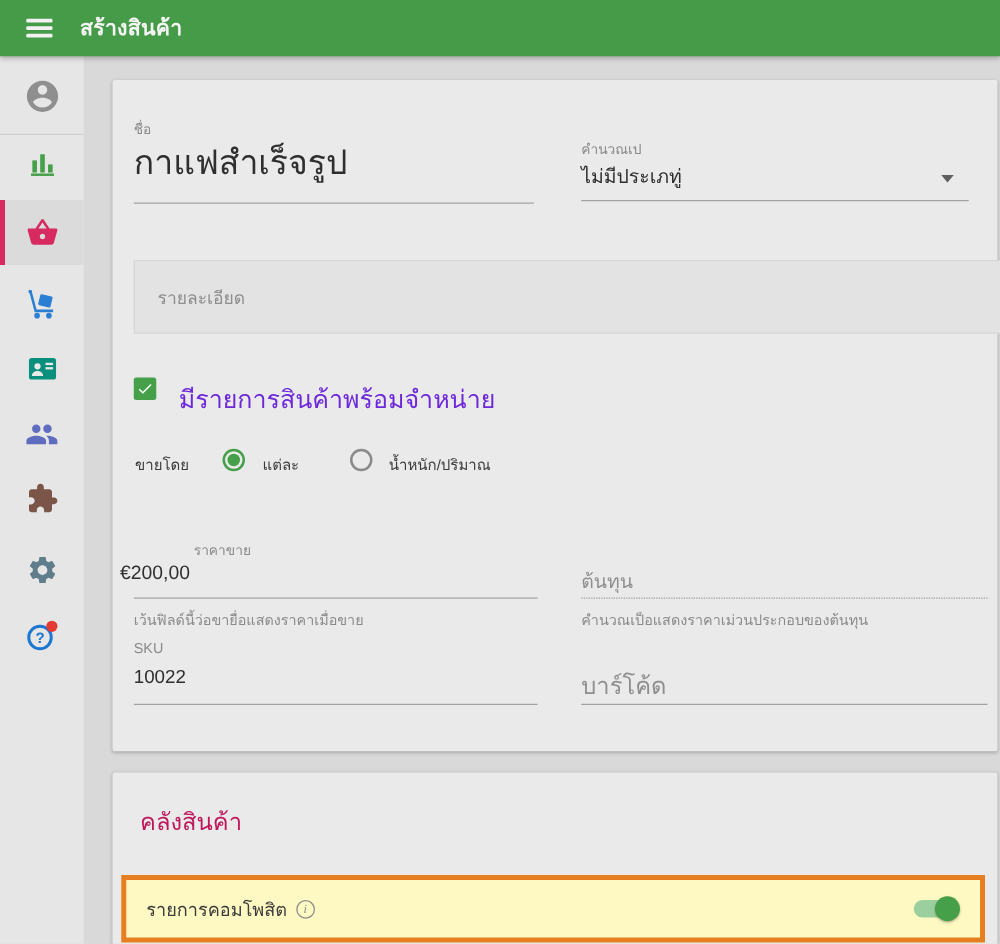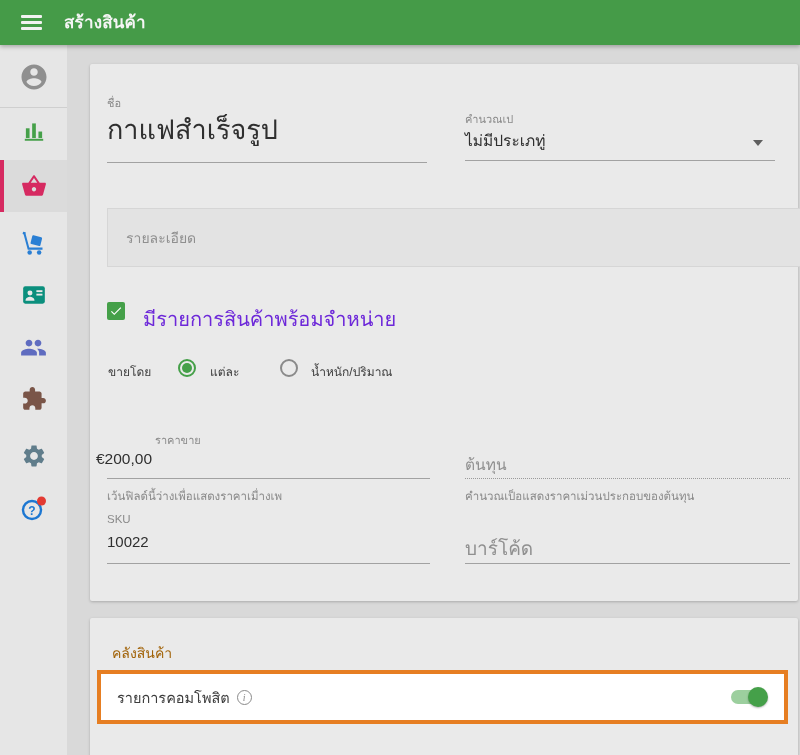--- a/index.html
+++ b/index.html
@@ -48,22 +48,22 @@
   .checkbox { position:absolute; left:17px; top:238px; width:18px; height:18px; background:#45a049;
               border-radius:2px; display:flex; align-items:center; justify-content:center; cursor:pointer; }
   .check-label { position:absolute; left:53px; top:239px; font-size:20px; color:#6d28d9; }
 
   .radio-row-label { position:absolute; left:18px; top:298px; font-size:12px; color:#3c3c3c; }
   .radio { position:absolute; top:295px; width:18px; height:18px; border-radius:50%; cursor:pointer; }
   .radio.sel { border:2px solid #45a049; }
   .radio.sel::after { content:""; position:absolute; left:2px; top:2px; width:10px; height:10px; border-radius:50%; background:#45a049; }
   .radio.unsel { border:2px solid #8a8a8a; }
 
-  .card2-title { position:absolute; left:22px; top:24px; font-size:14px; color:#a16207; }
-  .hl-row { position:absolute; left:7px; top:52px; width:691px; height:54px; background:#ffffff;
+  .card2-title { position:absolute; left:22px; top:24px; font-size:19px; color:#be185d; }
+  .hl-row { position:absolute; left:7px; top:82px; width:691px; height:54px; background:#fef9c3;
             border:4px solid #e67e22; display:flex; align-items:center; padding:0 16px; }
   .hl-label { font-size:14.5px; color:#3c3c3c; }
   .info-circle { width:15px; height:15px; border:1.2px solid #8a8a8a; border-radius:50%; margin-left:7px;
                  display:inline-flex; align-items:center; justify-content:center;
                  font-size:10px; color:#8a8a8a; font-family:"Liberation Serif","DejaVu Serif",serif; font-style:italic; }
   .toggle { margin-left:auto; position:relative; width:37px; height:20px; cursor:pointer; }
   .toggle .track { position:absolute; left:0; top:3px; width:34px; height:14px; border-radius:7px; background:#9ccf9e; }
   .toggle .knob { position:absolute; right:0; top:0; width:20px; height:20px; border-radius:50%;
                   background:#45a049; box-shadow:0 1px 2px rgba(0,0,0,.3); }
 </style>
@@ -181,21 +181,21 @@
 
       <div class="radio-row-label">ขายโดย</div>
       <div class="radio sel" style="left:88px;"></div>
       <div class="radio-row-label" style="left:120px;text-align:right;">แต่ละ</div>
       <div class="radio unsel" style="left:190px;"></div>
       <div class="radio-row-label" style="left:221px;">น้ำหนัก/ปริมาณ</div>
 
       <div class="flabel" style="left:17px; top:367px;margin-left:48px;">ราคาขาย</div>
       <div class="fvalue" style="left:6px; top:386px;">€200,00</div>
       <div class="uline" style="left:17px; top:414px; width:323px;"></div>
-      <div class="fhelper" style="left:17px; top:423px;">เว้นฟิลด์นี้ว่างเพื่อแสดงราคาเมื่างเพ</div>
+      <div class="fhelper" style="left:17px; top:423px;">เว้นฟิลด์นี้ว่อขายื่อแสดงราคาเมื่อขาย</div>
 
       <div class="fplaceholder" style="left:375px; top:388px;">ต้นทุน</div>
       <div class="uline-dotted" style="left:375px; top:414px; width:325px;"></div>
       <div class="fhelper" style="left:375px; top:423px;">คำนวณเป็อแสดงราคาเม่วนประกอบของต้นทุน</div>
 
       <div class="flabel" style="left:17px; top:449px; font-size:11.5px;">SKU</div>
       <div class="fvalue" style="left:17px; top:469px; font-size:15px;">10022</div>
       <div class="uline" style="left:17px; top:499px; width:323px;"></div>
 
       <div class="fplaceholder" style="left:375px; top:469px; font-size:19px;">บาร์โค้ด</div>

